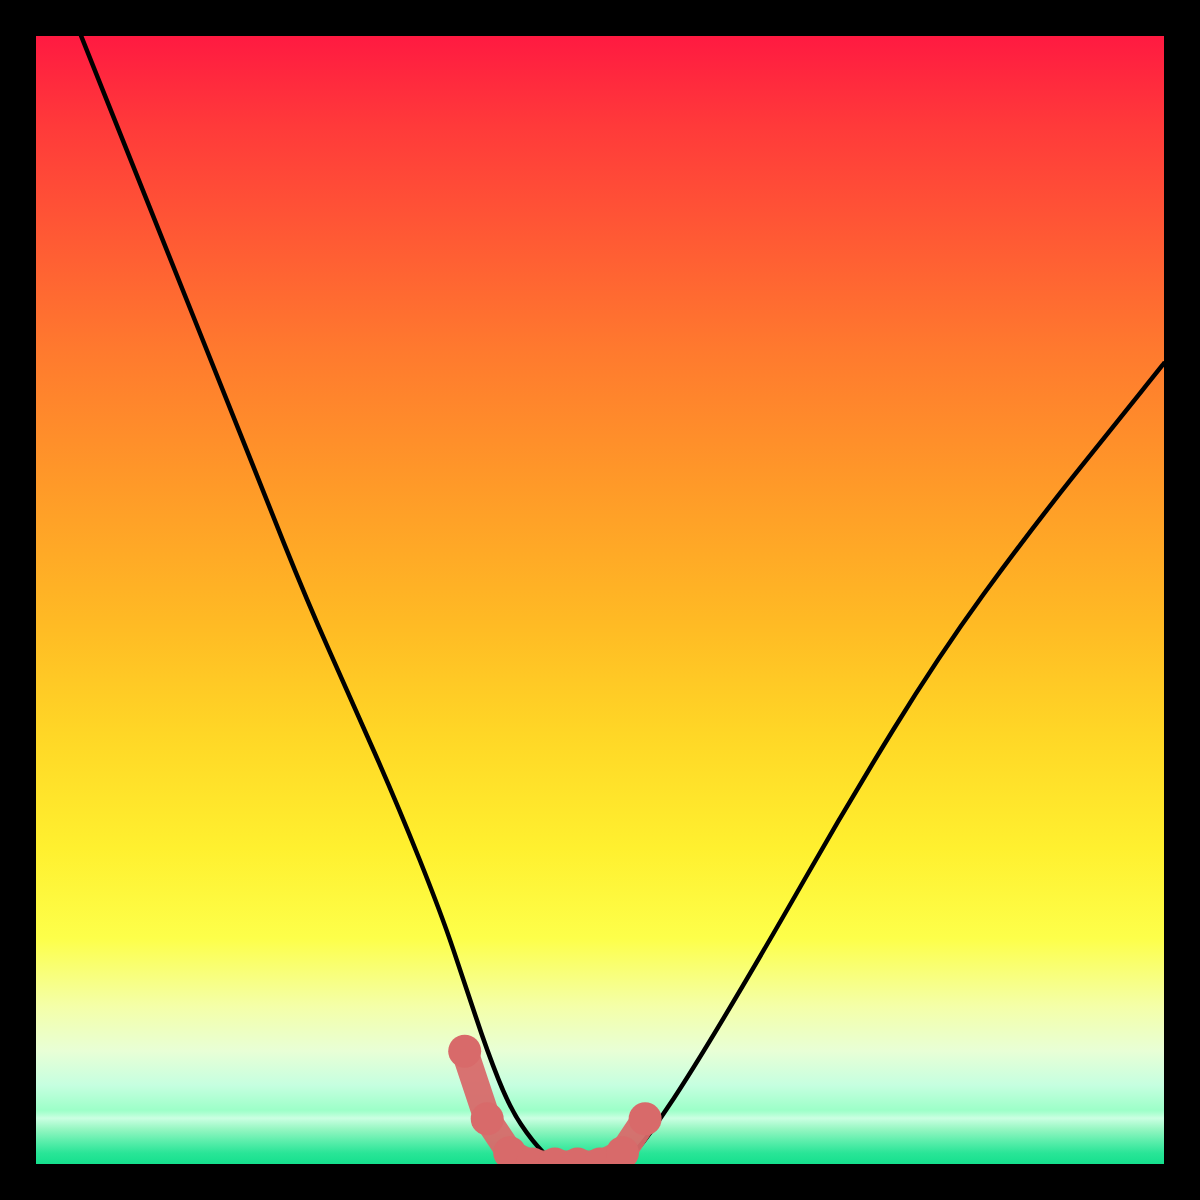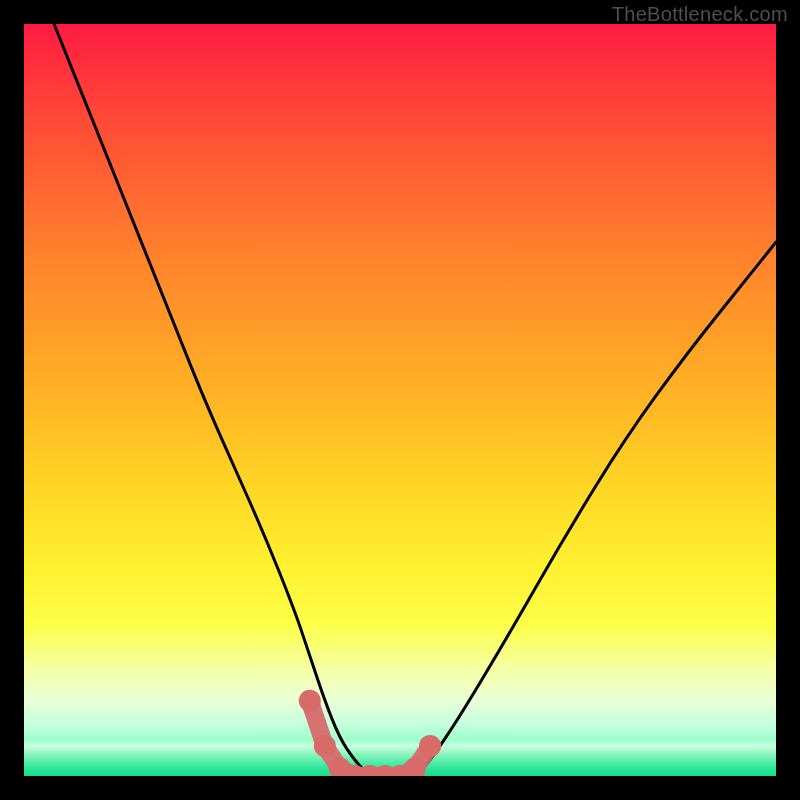--- a/index.html
+++ b/index.html
@@ -76,21 +76,20 @@
     font-weight: 500;
     letter-spacing: 0.3px;
     user-select: none;
   }
 </style>
 </head>
 <body>
 
 <div class="frame">
 
-  <div class="watermark">TheBottleneck.com</div>
 
   <div class="plot-area">
     <div class="gradient"></div>
     <div class="green-base"></div>
 
     <svg class="curve" viewBox="0 0 752 752">
       <path id="curve-path" fill="none" stroke="#000" stroke-width="3" stroke-linecap="round" stroke-linejoin="round" d="M 30.1 0.0 Q 30.1 0.0 45.1 37.6 Q 60.2 75.2 75.2 112.8 Q 90.2 150.4 105.3 188.0 Q 120.3 225.6 135.4 263.2 Q 150.4 300.8 165.4 338.4 Q 180.5 376.0 195.5 409.8 Q 210.6 443.7 225.6 477.5 Q 240.6 511.4 255.7 549.0 Q 270.7 586.6 278.2 609.1 Q 285.8 631.7 293.3 654.2 Q 300.8 676.8 308.3 695.6 Q 315.8 714.4 323.4 725.7 Q 330.9 737.0 338.4 744.5 Q 345.9 752.0 353.4 752.0 Q 361.0 752.0 368.5 752.0 Q 376.0 752.0 383.5 752.0 Q 391.0 752.0 398.6 744.5 Q 406.1 737.0 421.1 714.4 Q 436.2 691.8 458.7 654.2 Q 481.3 616.6 511.4 564.0 Q 541.4 511.4 571.5 462.5 Q 601.6 413.6 631.7 372.2 Q 661.8 330.9 691.8 293.3 Q 721.9 255.7 737.0 236.9 T 752.0 218.1"></path>
       <g id="markers">
           <path d="M 285.8 676.8 L 300.8 721.9 L 315.8 744.5 L 330.9 752.0 L 345.9 752.0 L 361.0 752.0 L 376.0 752.0 L 391.0 744.5 L 406.1 721.9 " fill="none" stroke="#d86a6a" stroke-width="18" stroke-linecap="round" stroke-linejoin="round" opacity="0.95"></path>
           <circle cx="285.8" cy="676.8" r="11" fill="#d86a6a"></circle>

